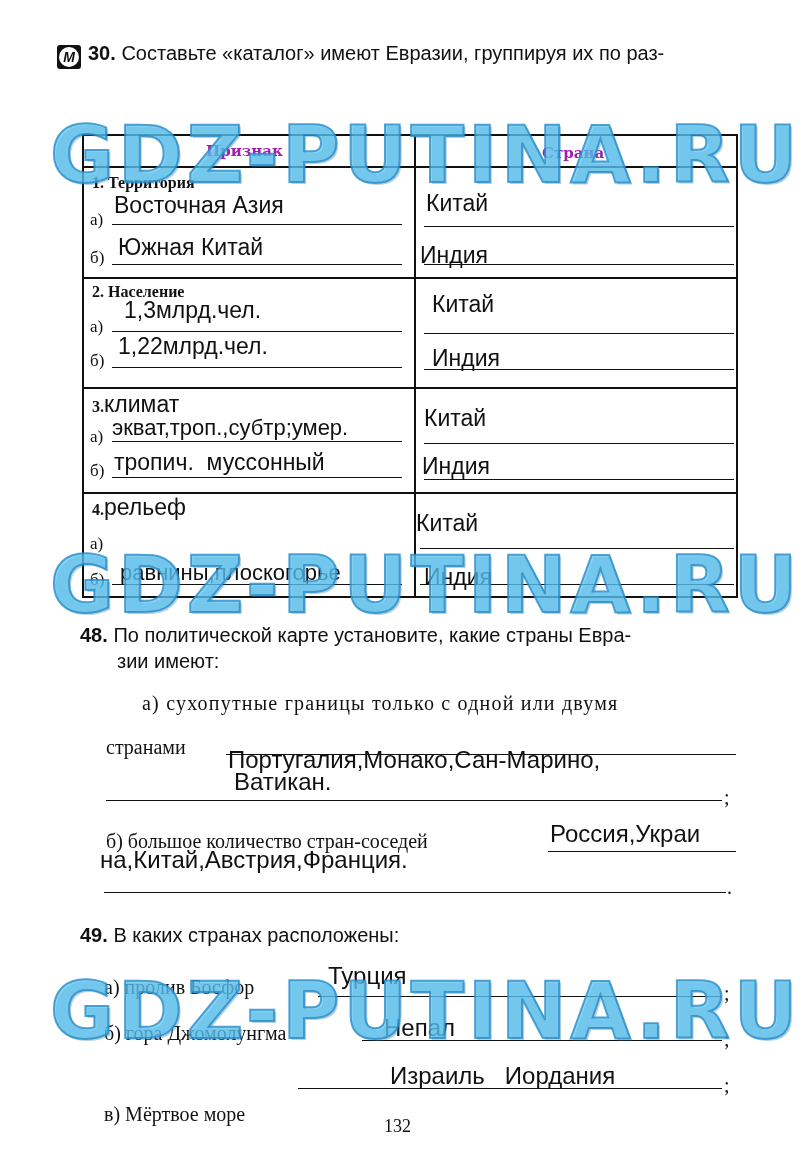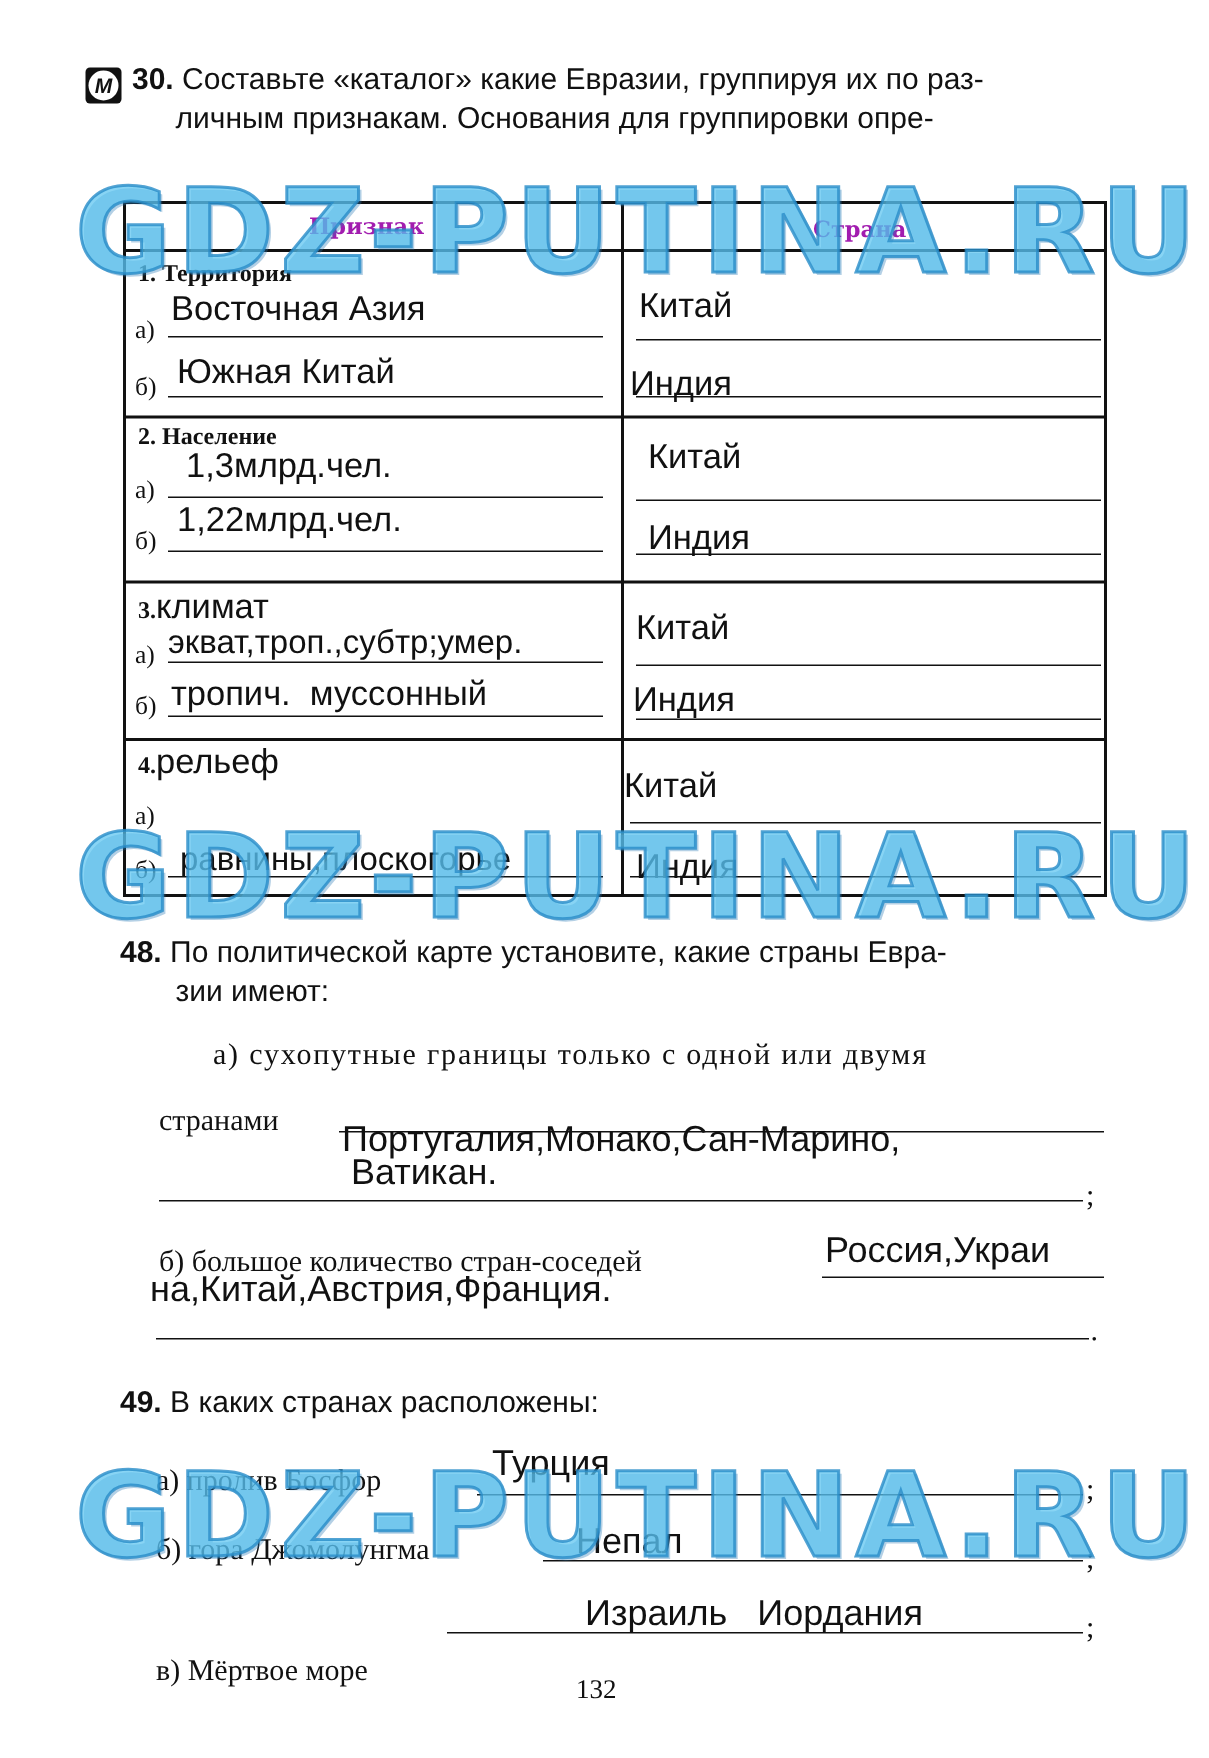--- a/index.html
+++ b/index.html
@@ -45,22 +45,21 @@
     text-shadow:2px 2px 0 rgba(40,120,180,0.35);
   }
 </style>
 </head>
 <body>
 
 <div class="m-icon">
     <span>M</span>
   </div>
 <div class="abs task-text" style="left:88px; top:40px; width:670px;">
-  <div><span class="task-num">30.</span> <span>Составьте «каталог» какие Евразии, группируя их по раз-</span></div>
-  <div style="padding-left:29px; text-align:justify;">личным признакам. Основания для группировки опре-</div>
+  <div><span class="task-num">30.</span> <span>Составьте «каталог» имеют Евразии, группируя их по раз-</span></div>
 </div>
 
 <div class="table">
   <div class="vline"></div>
   <div class="th" style="left:122px; top:6px;">Признак</div>
   <div class="th" style="left:458px; top:8px;">Страна</div>
   <div class="hline" style="top:30px;"></div>
 
   <div class="abs" style="left:0; top:32px; width:652px; height:108px;">
     <div class="abs serif-label-b" style="left:8px; top:6px;"><span>1.</span> <span>Территория</span></div>

